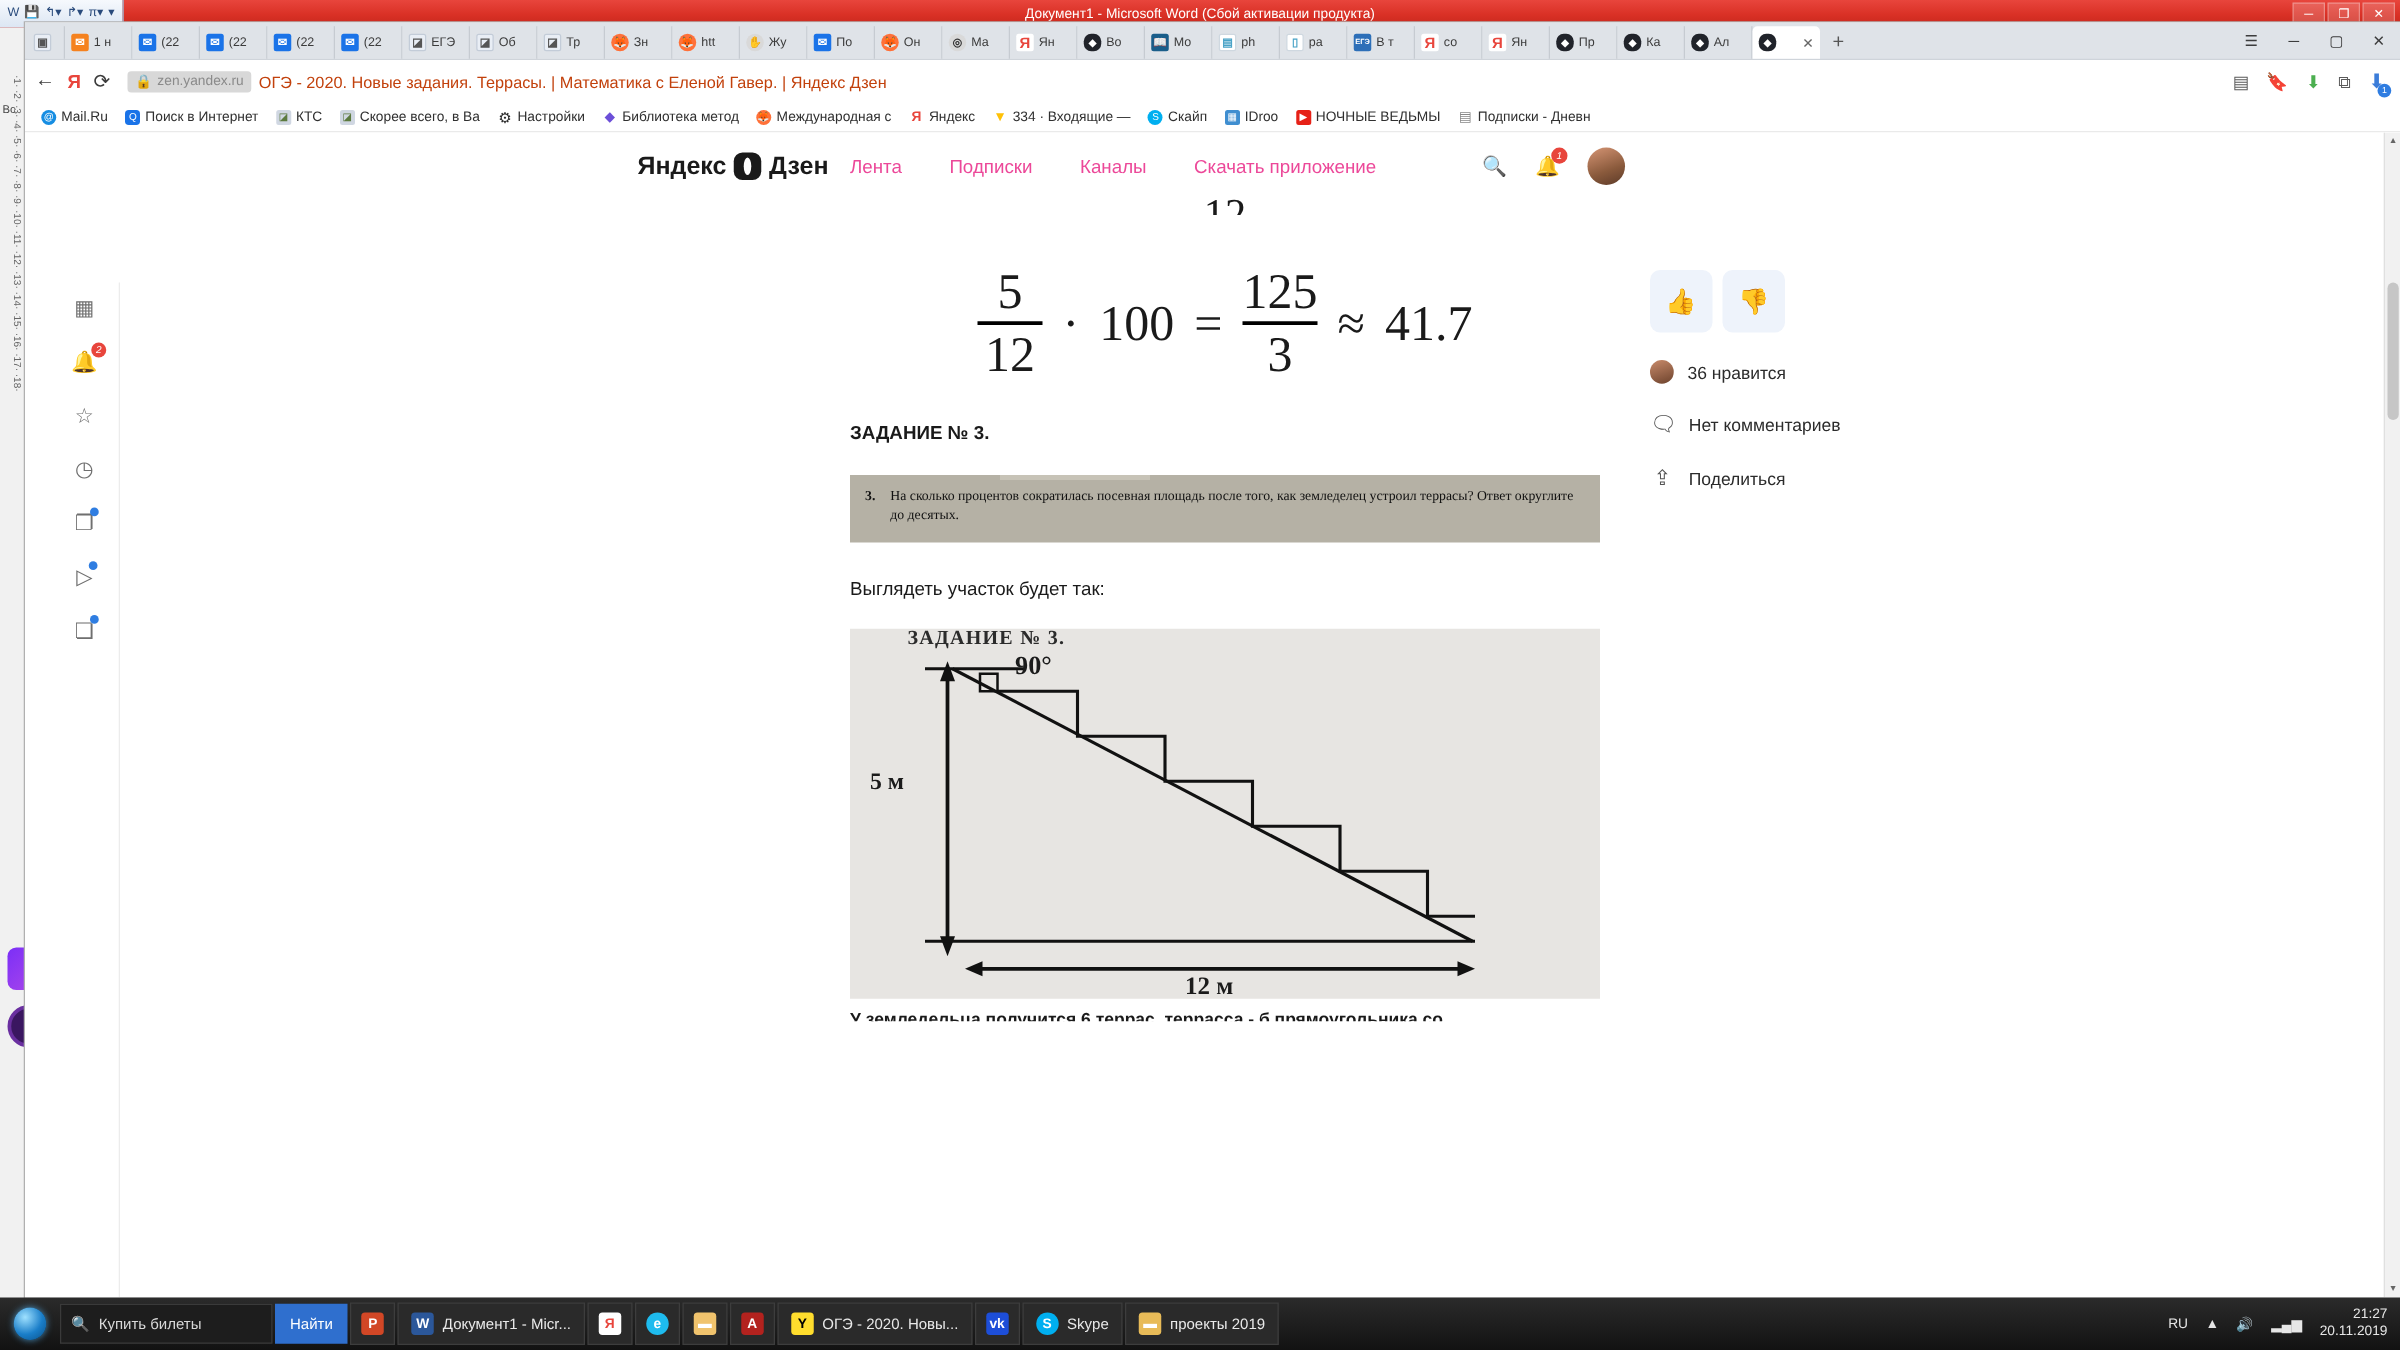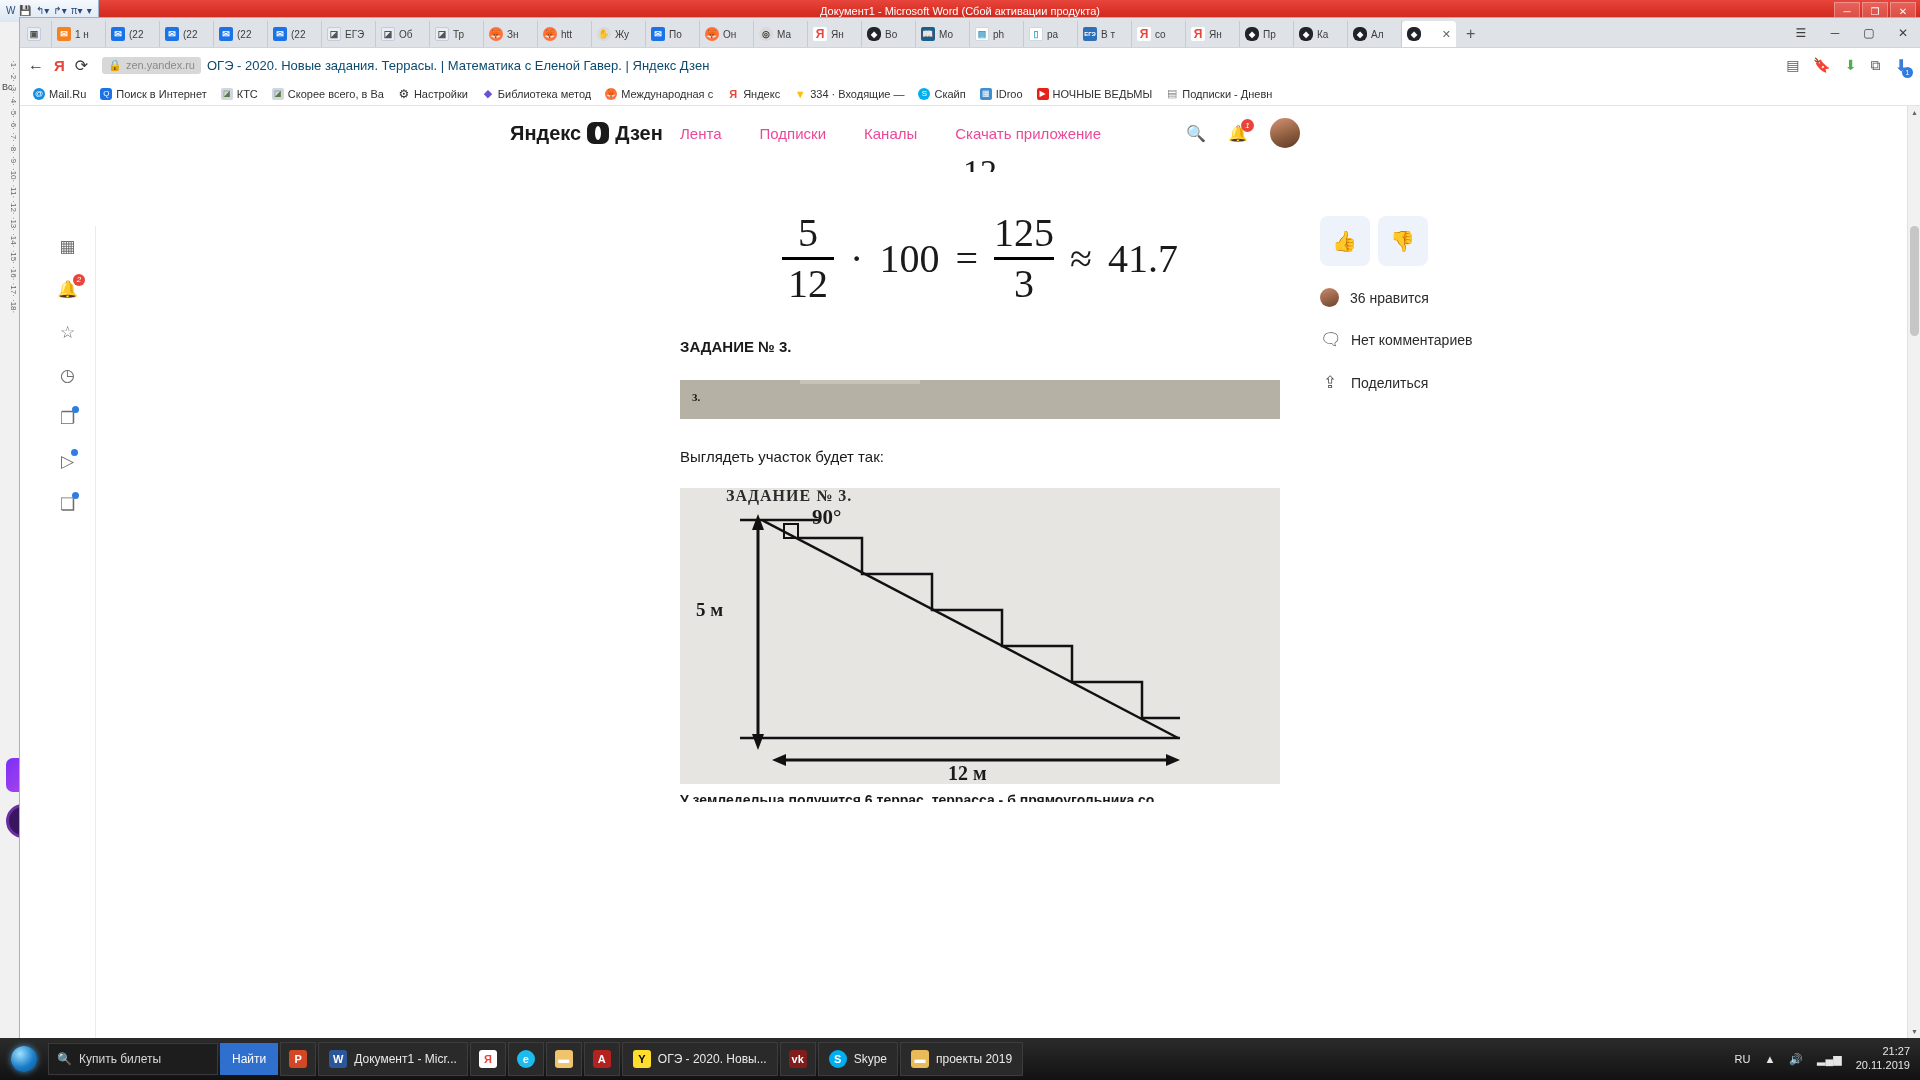--- a/index.html
+++ b/index.html
@@ -114,21 +114,21 @@
   .omnibox {
     flex: 1; height: 24px; display: flex; align-items: center; gap: 6px;
     background: #ffffff; border-radius: 3px; font-size: 13px;
     padding-left: 4px;
   }
   .omni-lock {
     background: #d8d8d8; color: #555; padding: 2px 6px; border-radius: 3px;
     font-size: 11px; display: inline-flex; align-items: center; gap: 4px;
   }
   .omni-host { color: #8a8a8a; }
-  .omni-title { color: #0c4a6e; }
+  .omni-title { color: #c2410c; }
   .nav-right { display: flex; align-items: center; gap: 14px; padding-right: 4px;}
   .nav-right .r-ico { font-size: 14px; color: #5a5a5a; }
   .dl-badge {
     position: relative; color: #3c7dd9; font-size: 16px;
   }
   .dl-badge i {
     position: absolute; right: -5px; bottom: -3px;
     background: #2f7de1; color: #fff; font-size: 7px; border-radius: 50%;
     width: 11px; height: 11px; line-height: 11px; text-align: center; font-style: normal;
   }
@@ -319,21 +319,21 @@
     display: inline-flex; align-items: center; justify-content: center;
     font-size: 11px; color: #fff; font-weight: bold;
   }
   .ti.ppt { background: #d24726; }
   .ti.word{ background: #2b579a; }
   .ti.ya  { background: #fff; color: #e8453c; }
   .ti.ie  { background: #1ebbee; border-radius: 50%; }
   .ti.fold{ background: #f0c36d; }
   .ti.pdf { background: #b3221e; }
   .ti.yz  { background: #ffdd2d; color:#000; }
-  .ti.vk  { background: #7f1d1d; }
+  .ti.vk  { background: #1d4ed8; }
   .ti.sky { background: #00aff0; border-radius: 50%; }
   .ti.fold2{ background: #e8bb58; }
   .tray {
     margin-left: auto; display: flex; align-items: center; gap: 14px;
     padding-right: 10px; color: #e6e6e6; font-size: 11px;
   }
   .tray .clock { text-align: right; line-height: 1.25; font-size: 11px; }
 </style>
 </head>
 <body>
@@ -610,20 +610,21 @@
             <span class="den">3</span>
           </span>
           <span>≈</span>
           <span>41.7</span>
         </div>
 
         <div class="task-head">ЗАДАНИЕ № 3.</div>
 
         <div class="task-box">
           <span class="tnum">3.</span>
+          <span>На сколько процентов сократилась посевная площадь после того, как земледелец устроил террасы? Ответ округлите до десятых.</span>
         </div>
 
         <div class="caption">Выглядеть участок будет так:</div>
 
         <div class="figure">
           <div class="fig-toptext">ЗАДАНИЕ № 3.</div>
           <svg width="600" height="296" viewBox="0 0 600 296">
 
             <line x1="78" y1="36" x2="78" y2="252" stroke="#111" stroke-width="3"></line>
             <polygon points="78,26 72,42 84,42" fill="#111"></polygon>

